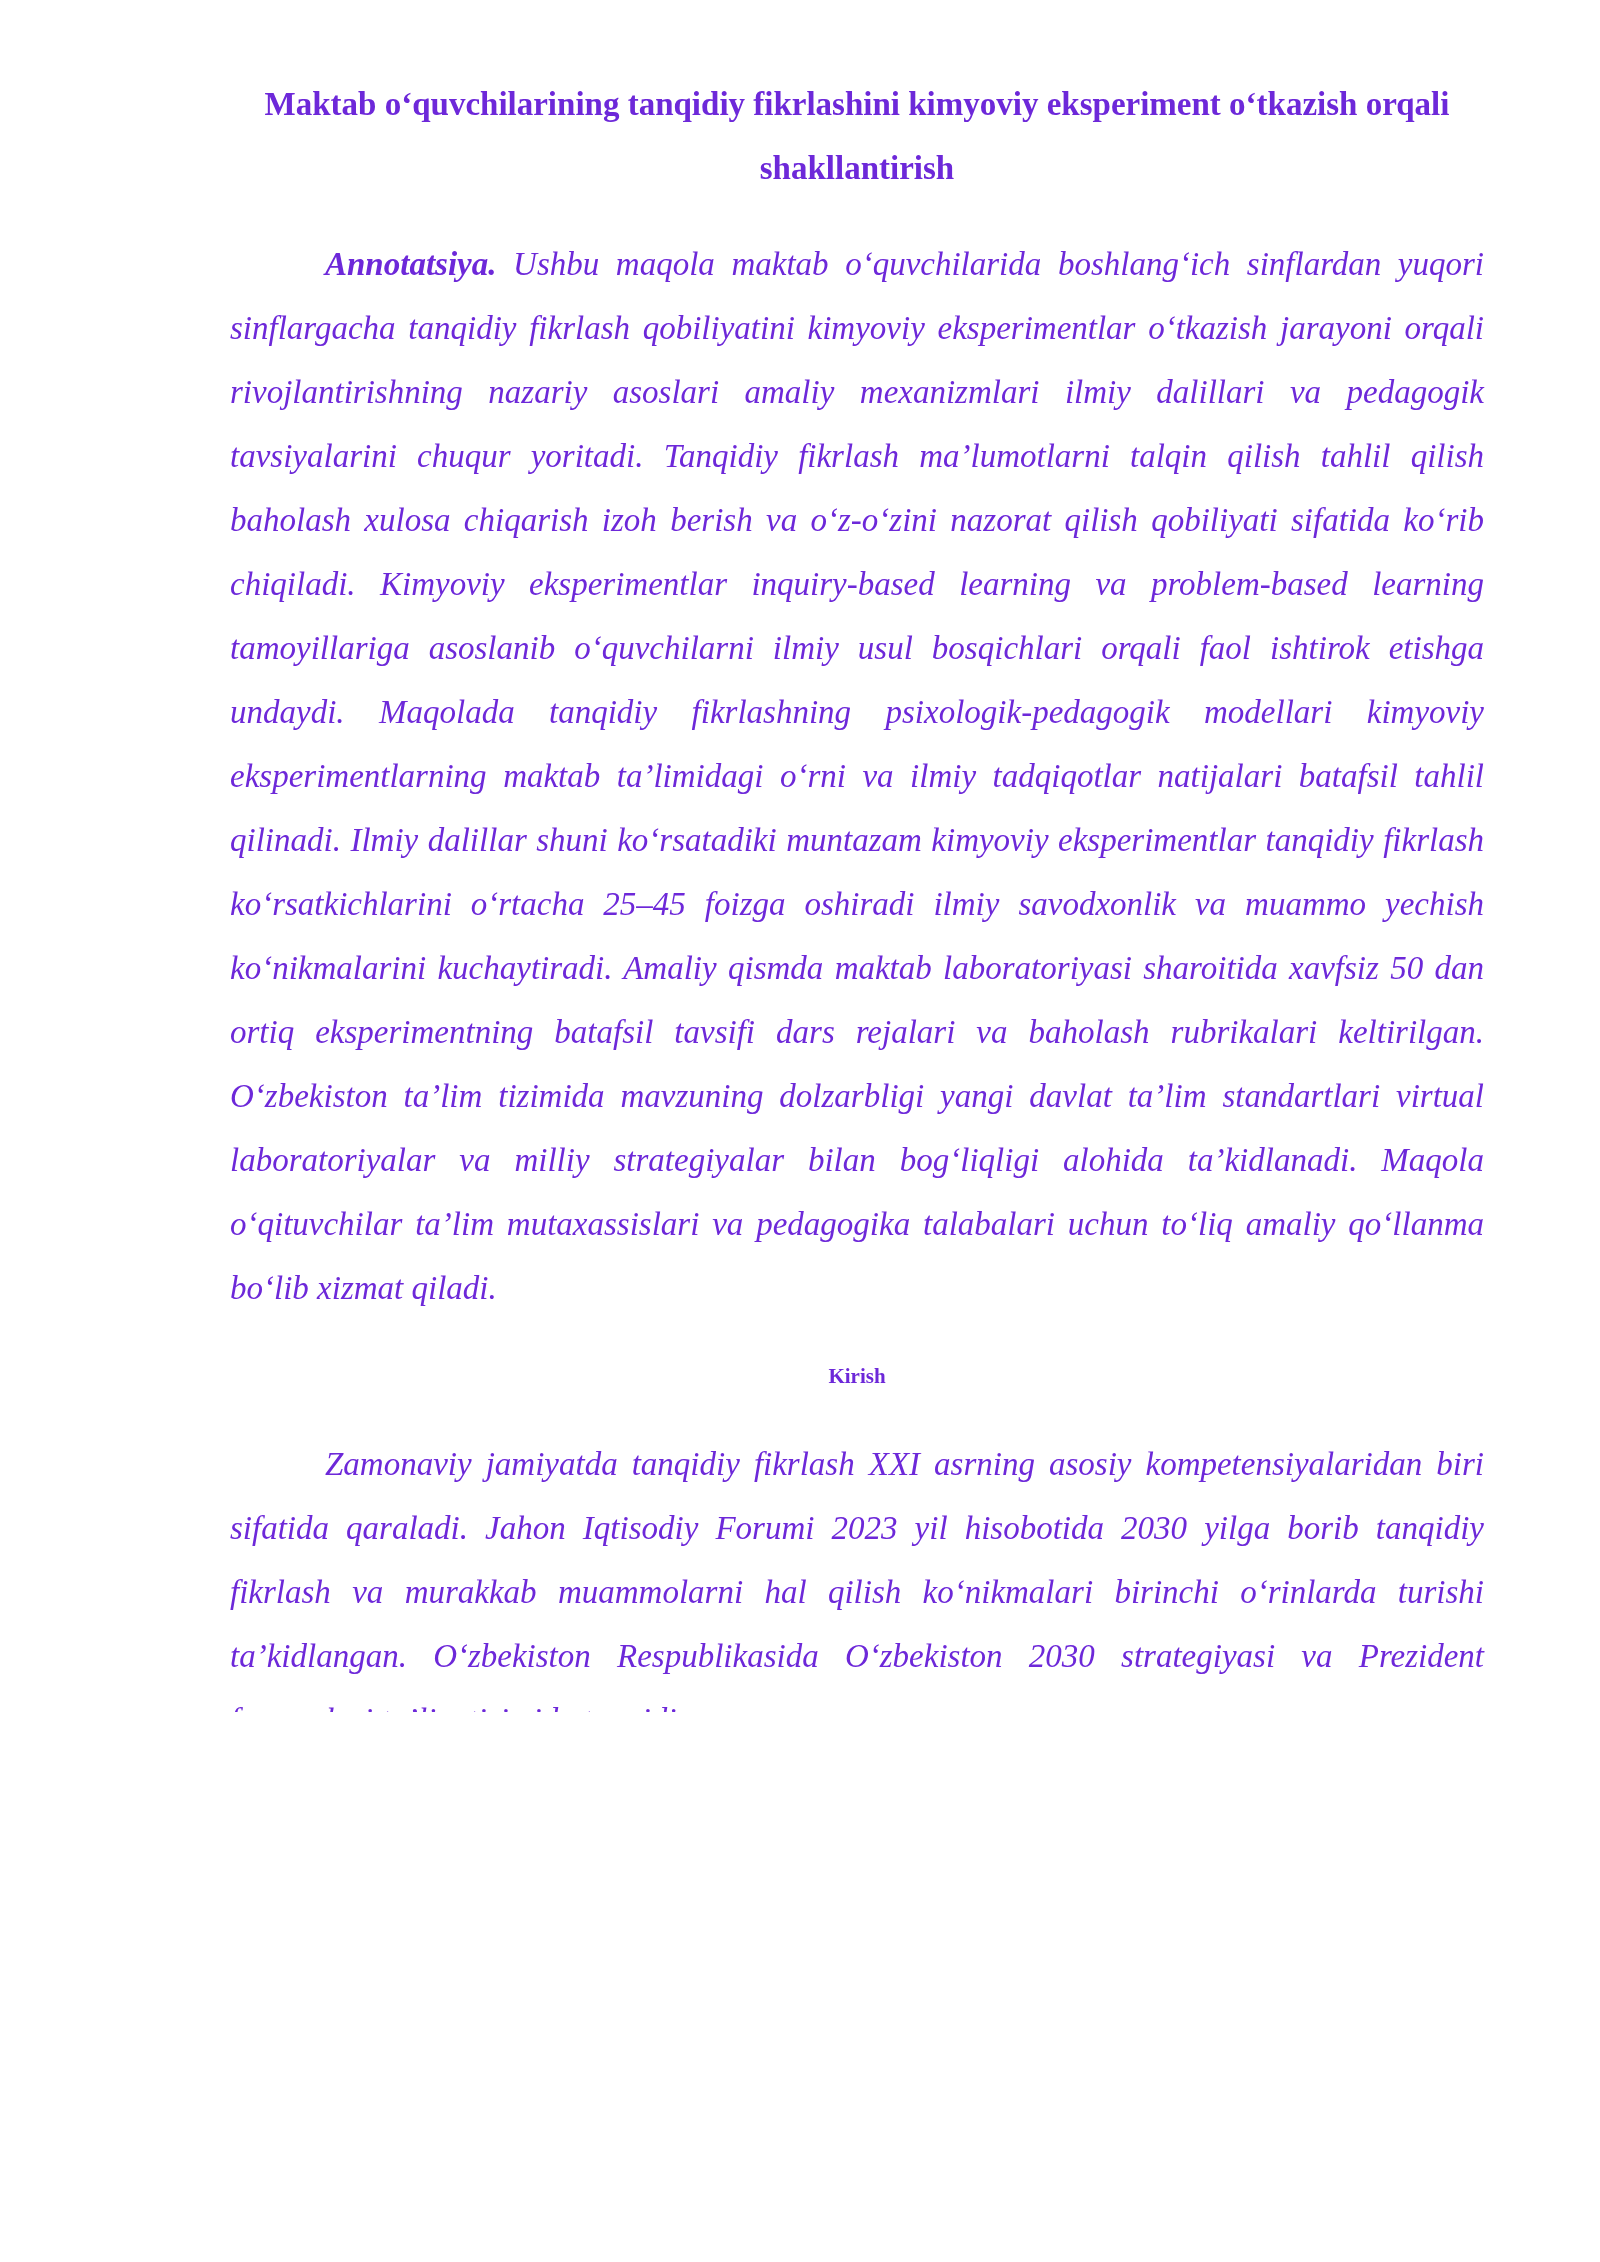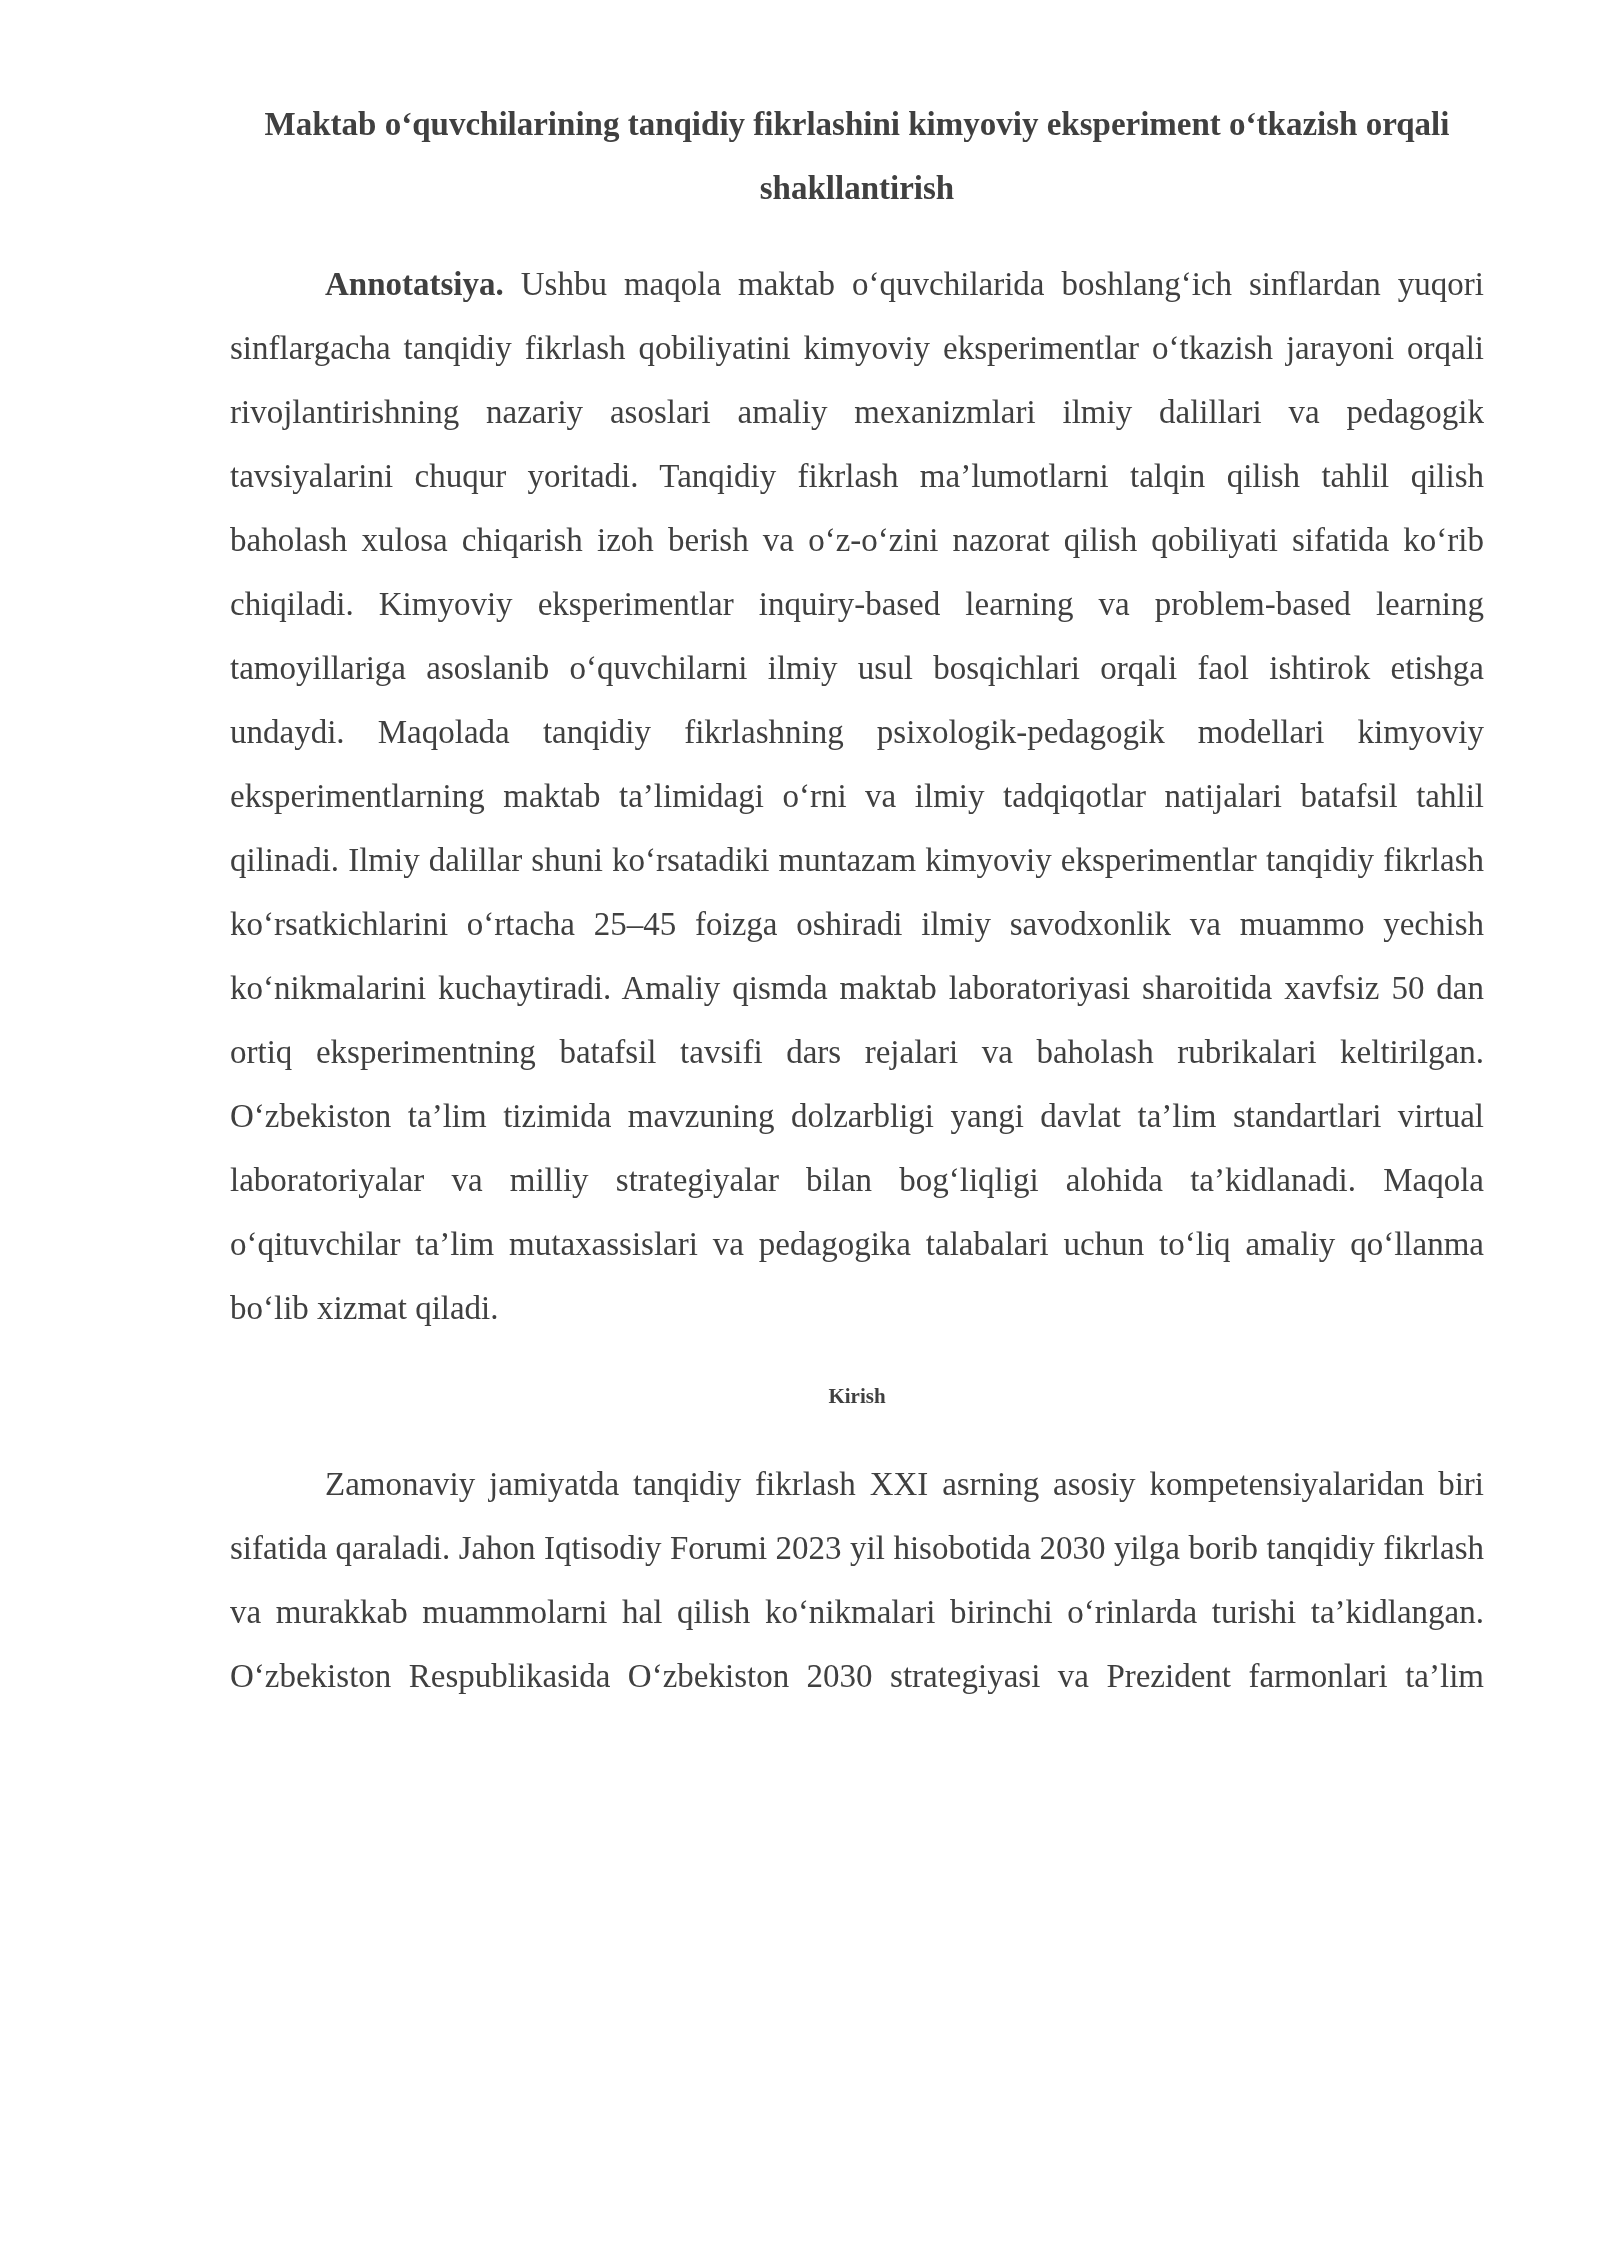--- a/index.html
+++ b/index.html
@@ -2,38 +2,39 @@
 <html><head>
 <meta charset="utf-8">
 <style>
   * { margin: 0; padding: 0; box-sizing: border-box; }
   html, body { background: #ffffff; }
   .page {
     position: relative;
     width: 1600px;
     height: 1712px;
     background: #ffffff;
-    color: #404040;
+    color: #6d28d9;
     font-family: "Liberation Serif", serif;
     font-size: 33px;
-    padding: 92px 116px 0 230px;
+    padding: 72px 116px 0 230px;
     overflow: hidden;
   }
   .title {
     font-size: 33px;
     font-weight: bold;
     text-align: center;
     line-height: 64px;
     margin-bottom: 32px;
   }
   .para {
     text-align: justify;
     text-indent: 95px;
     line-height: 64px;
     margin-bottom: 24px;
+    font-style: italic;
   }
   .section-heading {
     font-size: 21px;
     font-weight: bold;
     text-align: center;
     line-height: 64px;
     margin-bottom: 24px;
   }
   .lead-label { font-weight: bold; }
 </style>

